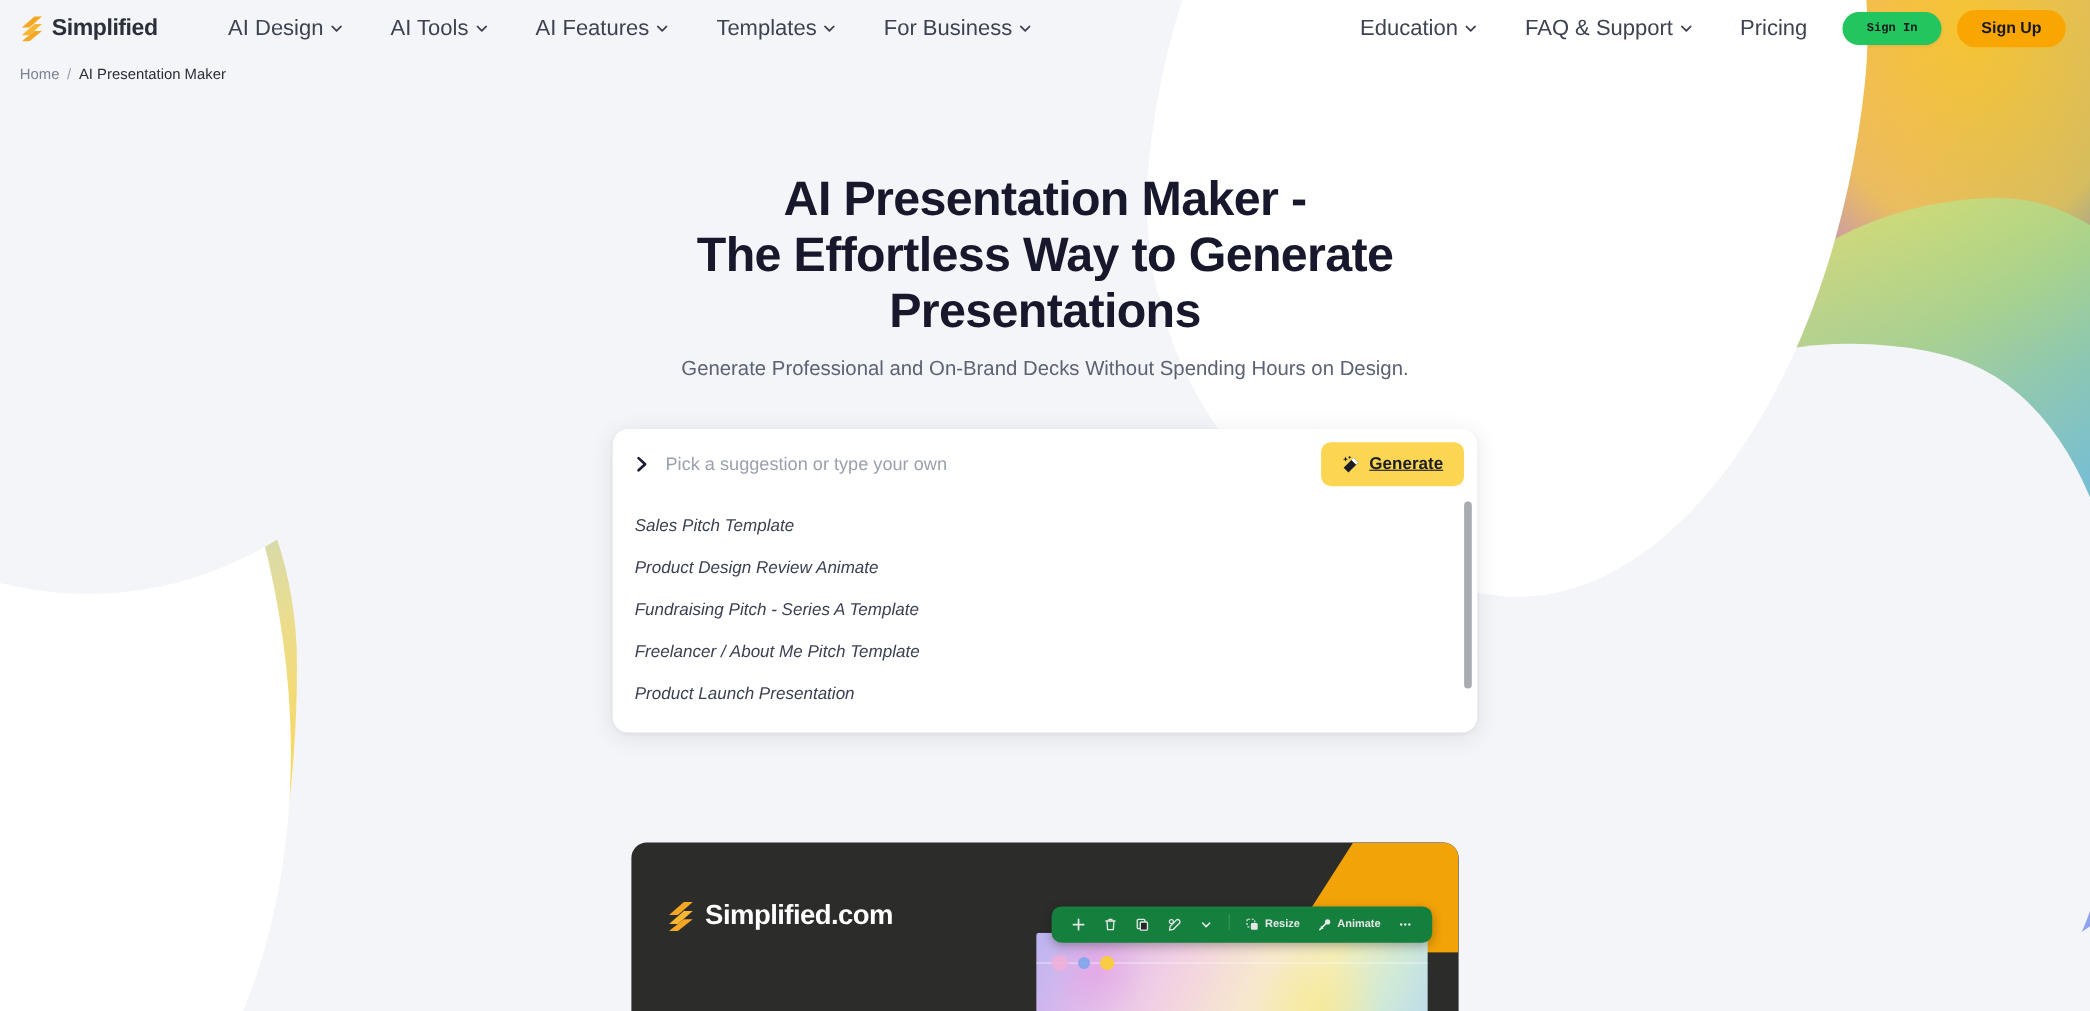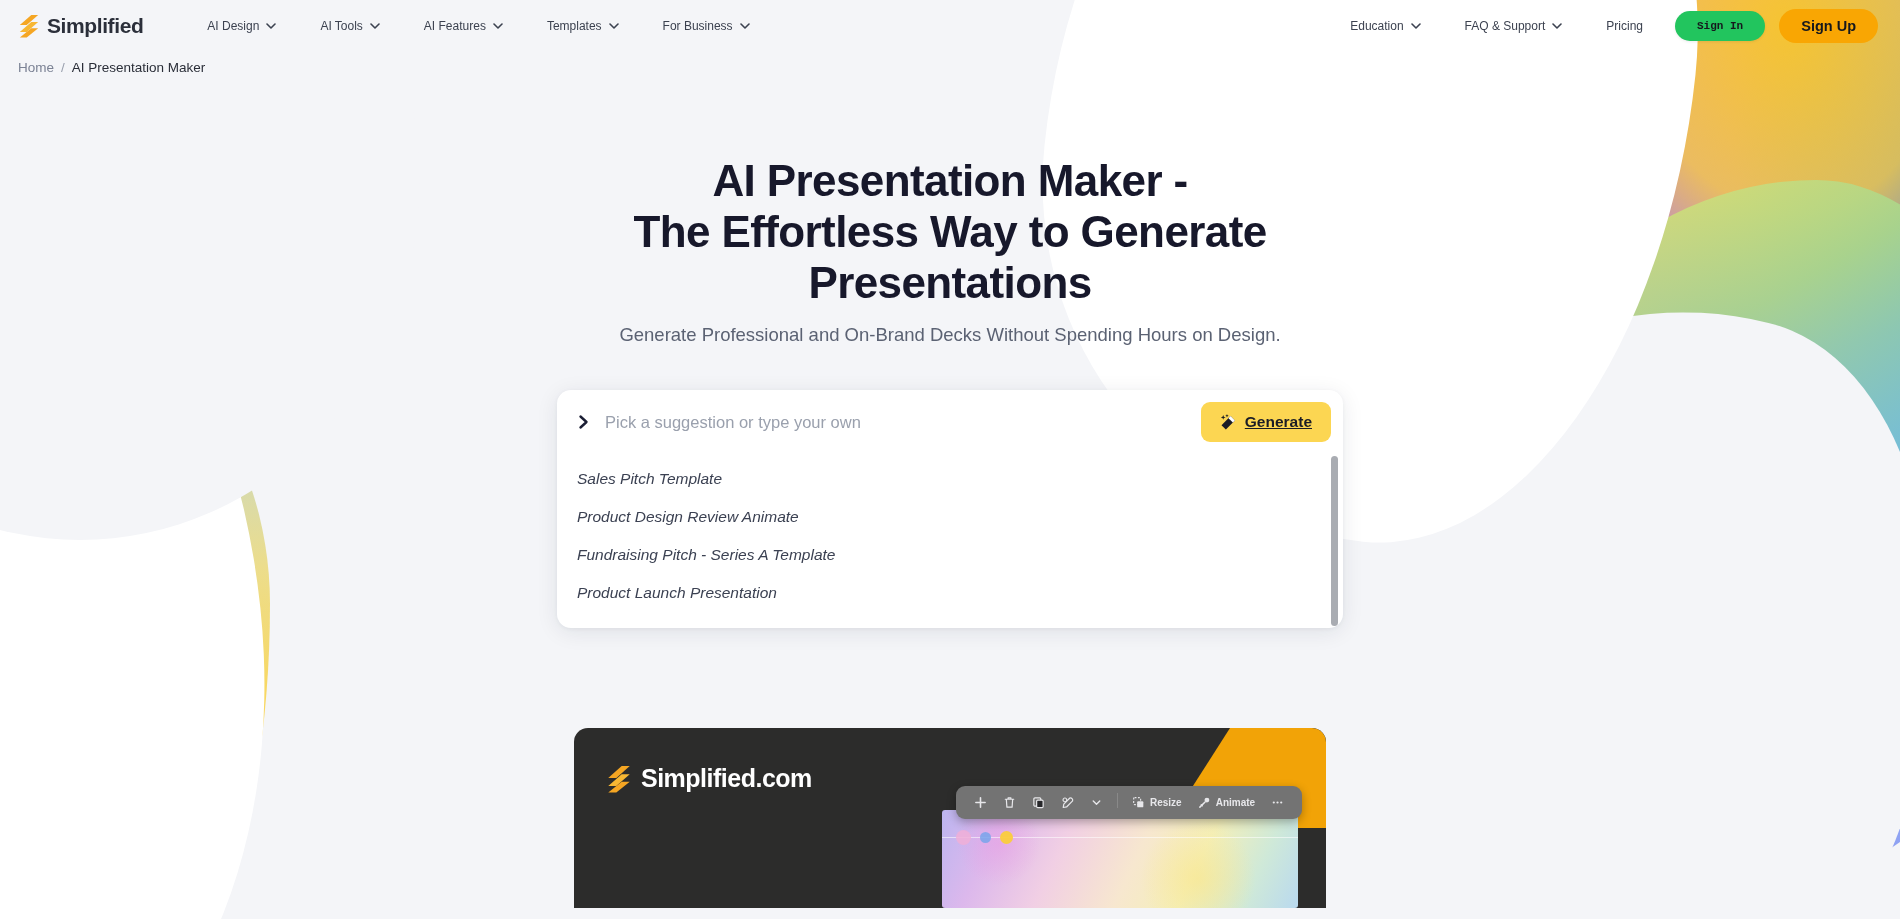--- a/index.html
+++ b/index.html
@@ -133,21 +133,21 @@
     letter-spacing: -0.4px;
   }
 
   .nav-main { display: flex; align-items: center; gap: 0; }
   .nav-right { display: flex; align-items: center; gap: 0; margin-left: auto; }
 
   .nav-item {
     display: flex;
     align-items: center;
     gap: 7px;
-    font-size: 12px;
+    font-size: 20px;
     color: #3c4250;
     padding: 6px 22px;
     cursor: pointer;
     white-space: nowrap;
   }
   .caret { width: 10px; height: 6px; flex: 0 0 auto; }
 
   .btn-signin {
     background: #22c55e;
     color: #16181d;
@@ -306,21 +306,21 @@
   .preview-accent {
     position: absolute;
     right: 0; top: 0;
     width: 160px; height: 100px;
     background: #f2a307;
     clip-path: polygon(40% 0, 100% 0, 100% 100%, 0 100%);
     border-top-right-radius: 14px;
   }
   .preview-logo {
     position: absolute;
-    left: 32px; top: 36px;
+    left: 32px; top: 52px;
     display: flex; align-items: center; gap: 9px;
   }
   .preview-logo-mark { width: 26px; height: 28px; }
   .preview-logo-text {
     font-size: 25px; font-weight: 700; color: #ffffff; letter-spacing: -0.5px;
   }
 
   .canvas-shot {
     position: absolute;
     left: 368px; top: 82px;
@@ -340,21 +340,21 @@
   .cd1 { width: 15px; height: 15px; background: rgba(240,175,215,0.85); }
   .cd2 { width: 11px; height: 11px; background: rgba(120,165,235,0.85); }
   .cd3 { width: 13px; height: 13px; background: rgba(250,205,60,0.95); }
 
   .mini-toolbar {
     position: absolute;
     left: 382px; top: 58px;
     display: flex;
     align-items: flex-start;
     gap: 0;
-    background: #737373;
+    background: #15803d;
     border-radius: 9px;
     padding: 7px 10px;
     box-shadow: 0 3px 10px rgba(0,0,0,0.3);
     z-index: 3;
   }
   .tb-btn {
     display: flex;
     align-items: center;
     gap: 5px;
     padding: 3px 8px;
@@ -476,20 +476,21 @@
           <path d="M7.4 0 L7.9 1.3 L9.2 1.8 L7.9 2.3 L7.4 3.6 L6.9 2.3 L5.6 1.8 L6.9 1.3 Z" fill="#1a1c26"></path>
         </svg>
         <span>Generate</span>
       </button>
     </div>
 
     <div class="suggest-list">
       <div class="suggest-item">Sales Pitch Template</div>
       <div class="suggest-item">Product Design Review Animate</div>
       <div class="suggest-item">Fundraising Pitch - Series A Template</div>
+      <div class="suggest-item">Freelancer / About Me Pitch Template</div>
       <div class="suggest-item">Product Launch Presentation</div>
 
       <div class="scrollbar-track">
         <div class="scrollbar-thumb"></div>
       </div>
     </div>
 
   </div>
 </div>
 

